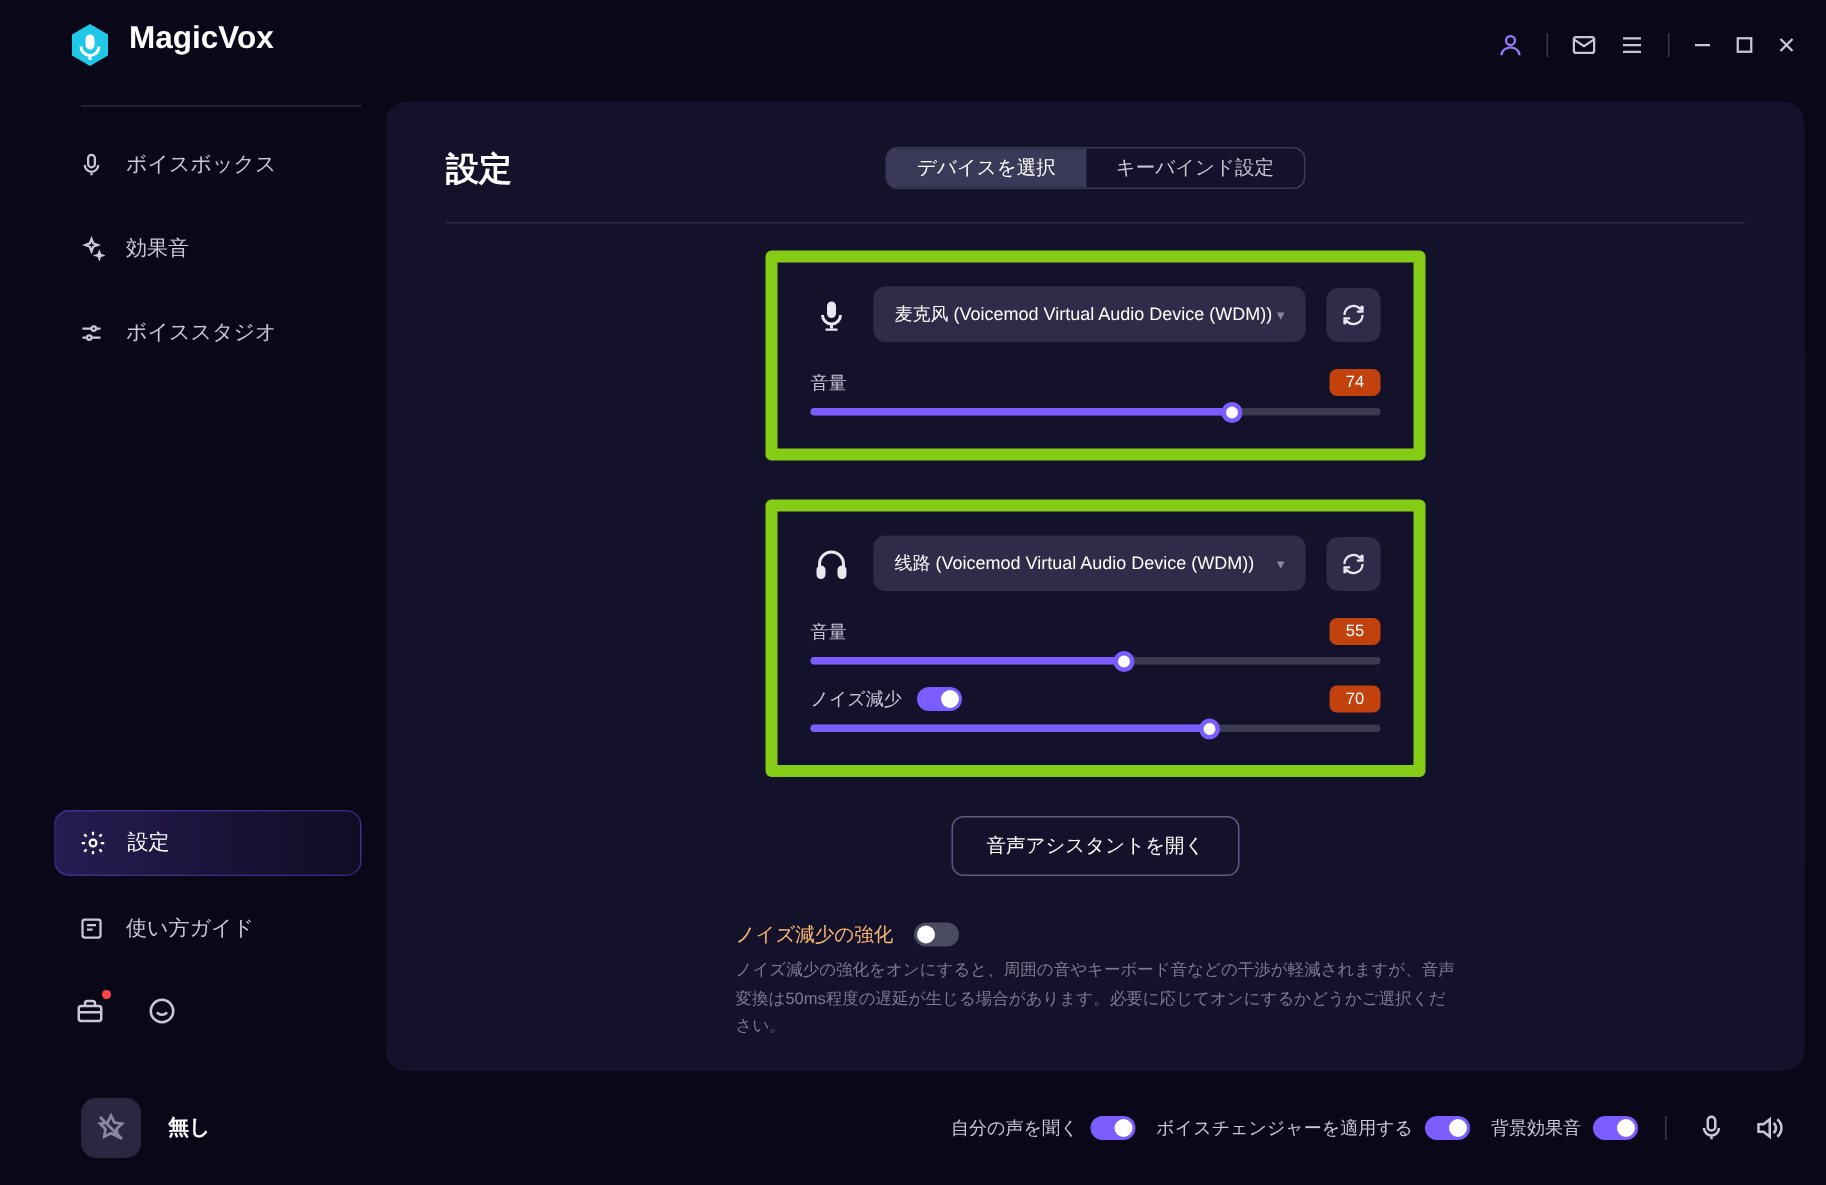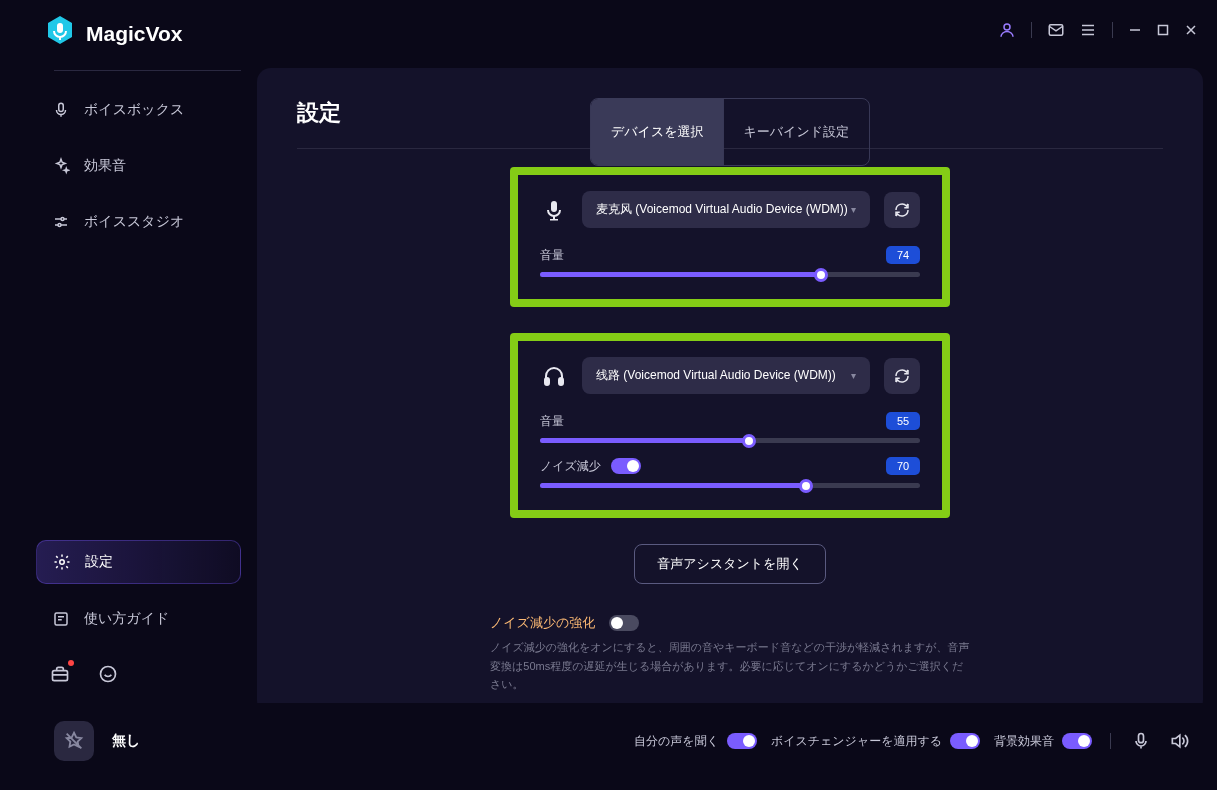--- a/index.html
+++ b/index.html
@@ -1,63 +1,63 @@
 <!DOCTYPE html>
 <html><head>
 <meta charset="utf-8">
 <style>
 * { margin:0; padding:0; box-sizing:border-box; font-family:-apple-system,"Segoe UI","Hiragino Sans","Meiryo",sans-serif; }
 body { background:#0a0818; color:#c8c8d8; width:1217px; height:790px; overflow:hidden; position:relative; }
 .titlebar { display:flex; align-items:center; justify-content:space-between; padding:14px 16px 14px 44px; }
-.logo { display:flex; align-items:flex-end; gap:10px; }
+.logo { display:flex; align-items:flex-start; gap:10px; }
 .logo-icon { width:32px; height:32px; display:flex; align-items:center; justify-content:center; }
 .logo-text { color:#fff; font-size:21px; font-weight:700; }
 .title-right { display:flex; align-items:center; gap:8px; }
 .icon-btn { width:24px; height:24px; display:flex; align-items:center; justify-content:center; color:#c8c8d8; cursor:pointer; }
 .vdiv { width:1px; height:16px; background:#3a3a50; margin:0 4px; }
 .window-btn { width:20px; height:20px; display:flex; align-items:center; justify-content:center; color:#c8c8d8; cursor:pointer; }
 .layout { display:flex; height:calc(790px - 60px - 76px);margin-left:12px; }
 .sidebar { width:245px; padding:10px 16px 20px 24px; display:flex; flex-direction:column; }
 .side-divider { height:1px; background:#2a2840; margin:0 0 18px 18px; }
 .side-item { display:flex; align-items:center; gap:14px; padding:12px 16px; border-radius:10px; color:#c8c8d8; font-size:14px; cursor:pointer; margin-bottom:14px; }
 .side-item.active { background:linear-gradient(90deg,rgba(120,90,255,.25),rgba(120,90,255,.05)); color:#fff; border:1px solid rgba(120,90,255,.35); }
 .side-spacer { flex:1; }
 .side-bottom-icons { display:flex; gap:24px; padding:8px 12px; }
 .side-bottom-icons .icon-btn { position:relative; }
 .dot { position:absolute; top:-2px; right:-2px; width:6px; height:6px; background:#ff4444; border-radius:50%; }
 .main { flex:1; background:#14122a; border-radius:14px; margin:8px 14px 0 0; padding:30px 40px 30px 40px; overflow:auto; position:relative; }
 .main-header { display:flex; align-items:center; justify-content:space-between; margin-bottom:20px; }
 .main-title { color:#fff; font-size:22px; font-weight:600; }
 .tab-group { display:flex; border:1px solid #3a3a58; border-radius:8px; overflow:hidden; position:absolute; left:50%; transform:translateX(-50%); top:30px; }
-.tab { padding:24px 20px; font-size:13px; color:#c8c8d8; cursor:pointer; background:transparent; }
+.tab { padding:4px 20px; font-size:13px; color:#c8c8d8; cursor:pointer; background:transparent; }
 .tab.active { background:#3a3a58; color:#fff; }
 .main-divider { height:1px; background:#2a2840; margin-bottom:18px; }
 .device-block { border:8px solid #84cc16; border-radius:4px; width:440px; margin:0 auto 26px auto; padding:16px 22px 22px 22px; }
 .device-row { display:flex; align-items:center; gap:14px; margin-bottom:18px; }
 .dev-icon { width:28px; height:28px; color:#e8e8f0; display:flex; align-items:center; justify-content:center; }
 .dropdown { flex:1; background:#2e2c48; border-radius:8px; padding:10px 14px; display:flex; align-items:center; justify-content:space-between; font-size:12px; color:#fff; cursor:pointer; }
 .dropdown .chev { color:#8888a0; font-size:10px; }
 .refresh-btn { width:36px; height:36px; background:#2e2c48; border-radius:8px; display:flex; align-items:center; justify-content:center; color:#e8e8f0; cursor:pointer; }
 .slider-row { display:flex; flex-direction:column; gap:8px; margin-bottom:14px; }
 .slider-row:last-child { margin-bottom:0; }
 .slider-label-row { display:flex; align-items:center; justify-content:space-between; }
 .slider-label { font-size:12px; color:#c8c8d8; display:flex; align-items:center; gap:10px; }
-.slider-badge { background:#1d4ed8; color:#fff; font-size:11px; padding:3px 10px; border-radius:5px; min-width:34px; text-align:center; }
+.slider-badge { background:#c2410c; color:#fff; font-size:11px; padding:3px 10px; border-radius:5px; min-width:34px; text-align:center; }
 .slider-track { position:relative; height:5px; background:#3a3a50; border-radius:3px; cursor:pointer; }
 .slider-fill { position:absolute; left:0; top:0; height:100%; background:#7a5cff; border-radius:3px; }
 .slider-thumb { position:absolute; top:50%; width:14px; height:14px; background:#fff; border:3px solid #7a5cff; border-radius:50%; transform:translate(-50%,-50%); }
 .toggle { width:30px; height:16px; background:#7a5cff; border-radius:10px; position:relative; cursor:pointer; }
 .toggle.off { background:#4a4a60; }
 .toggle::after { content:""; position:absolute; width:12px; height:12px; background:#fff; border-radius:50%; top:2px; right:2px; }
 .toggle.off::after { right:auto; left:2px; }
 .assist-btn { display:block; margin:0 auto 30px auto; padding:10px 22px; border:1px solid #5a5a80; background:transparent; color:#fff; font-size:13px; border-radius:8px; cursor:pointer; }
 .enhance-block { width:480px; margin:0 auto; }
 .enhance-row { display:flex; align-items:center; gap:14px; font-size:13px; color:#fdba74; margin-bottom:6px; }
 .enhance-desc { font-size:11px; color:#7a7a90; line-height:1.7; }
-.bottombar { position:absolute; bottom:11px; left:0; right:0; height:76px; background:#0a0818; display:flex; align-items:center; justify-content:space-between; padding:0 26px 0 54px; }
+.bottombar { position:absolute; bottom:0; left:0; right:0; height:76px; background:#0a0818; display:flex; align-items:center; justify-content:space-between; padding:0 26px 0 54px; }
 .bottom-left { display:flex; align-items:center; gap:18px; }
 .preset-icon { width:40px; height:40px; background:#2a2840; border-radius:10px; display:flex; align-items:center; justify-content:center; color:#8888a0; cursor:pointer; }
 .preset-text { font-size:14px; color:#fff; font-weight:600; }
 .bottom-right { display:flex; align-items:center; gap:14px; }
 .br-item { display:flex; align-items:center; gap:8px; font-size:12px; color:#c8c8d8; }
 svg { display:block; }
 </style>
 </head>
 <body>
 

